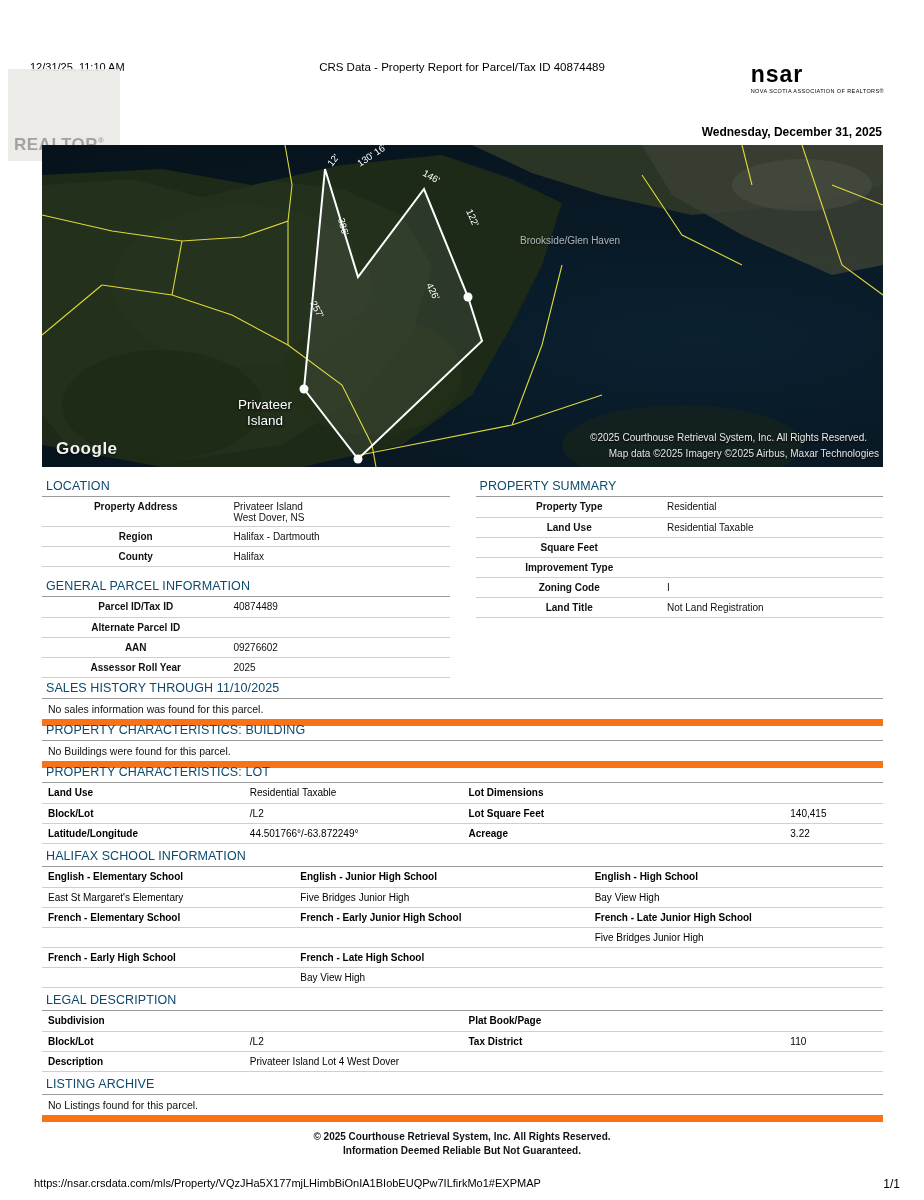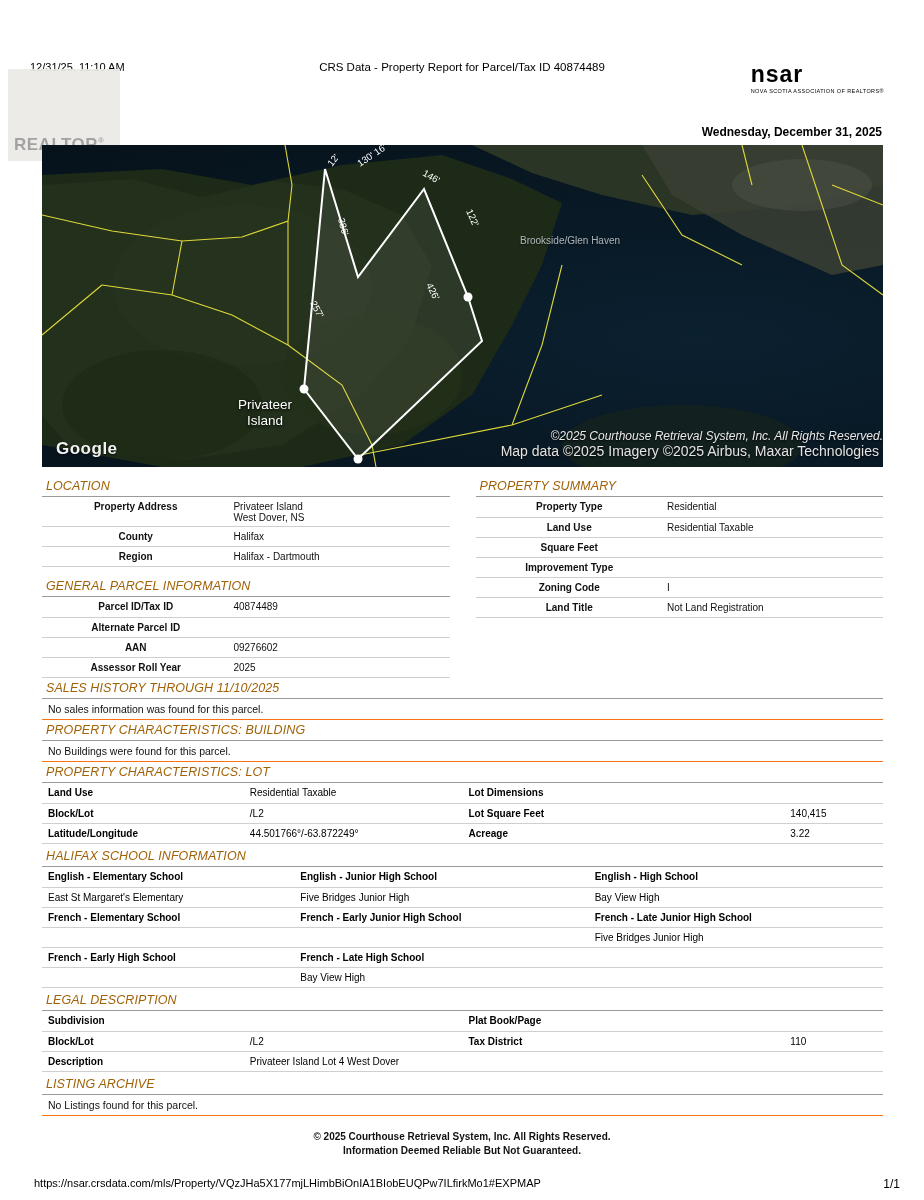--- a/index.html
+++ b/index.html
@@ -127,30 +127,29 @@
     left: 14px; bottom: 8px;
     font-family: "Liberation Sans", sans-serif;
     font-size: 17px;
     font-weight: bold;
     color: #f2f2f2;
     letter-spacing: 0.5px;
     text-shadow: 0 1px 2px rgba(0,0,0,.7);
   }
   .map-credit {
     position: absolute;
-    right: 0; bottom: 24px;
-    font-size: 12px;
+    right: 16px; bottom: 24px;
+    font-size: 10px;
     color: #e9e9e9;
     text-shadow: 0 1px 2px rgba(0,0,0,.9);
-    font-style: italic;
   }
   .map-attrib {
     position: absolute;
     right: 4px; bottom: 8px;
-    font-size: 14px;
+    font-size: 10px;
     color: #e3e3e3;
     text-shadow: 0 1px 2px rgba(0,0,0,.9);
   }
   .island-label {
     position: absolute;
     left: 196px; top: 252px;
     color: #ffffff;
     font-size: 13.5px;
     text-align: center;
     line-height: 1.15;
@@ -161,30 +160,29 @@
     left: 478px; top: 90px;
     color: #dfe4e8;
     font-size: 10px;
     opacity: .75;
     text-shadow: 0 1px 2px rgba(0,0,0,.9);
   }
 
   
   .sec-title {
     font-size: 12.5px;
-    color: #a16207;
+    color: #0c4a6e;
     padding: 4px 0 3px 4px;
     border-bottom: 1px solid #9a9a9a;
     letter-spacing: 0.1px;
-    font-style: italic;
   }
   .note {
     font-size: 10.5px;
     padding: 4px 0 4px 6px;
-    border-bottom: 1px solid #f97316;
+    border-bottom: 7px solid #f97316;
     color: #111;
   }
 
   
   table.kv {
     width: 100%;
     border-collapse: collapse;
     font-size: 10px;
   }
   table.kv td {
@@ -322,26 +320,26 @@
     <div class="col">
       <div class="sec-title">LOCATION</div>
       <table class="kv">
         <tbody>
             <tr>
           <td class="k">Property Address</td>
           <td class="v" style="white-space:pre-line">Privateer Island
 West Dover, NS</td>
         </tr>
         <tr>
+          <td class="k">Region</td>
+          <td class="v">Halifax - Dartmouth</td>
+        </tr>
+        <tr>
           <td class="k">County</td>
           <td class="v">Halifax</td>
-        </tr>
-        <tr>
-          <td class="k">Region</td>
-          <td class="v">Halifax - Dartmouth</td>
         </tr>
       </tbody>
         </table>
 
       <div class="sec-title" style="margin-top:8px">GENERAL PARCEL INFORMATION</div>
       <table class="kv">
         <tbody>
             <tr>
           <td class="k">Parcel ID/Tax ID</td>
           <td class="v">40874489</td>

